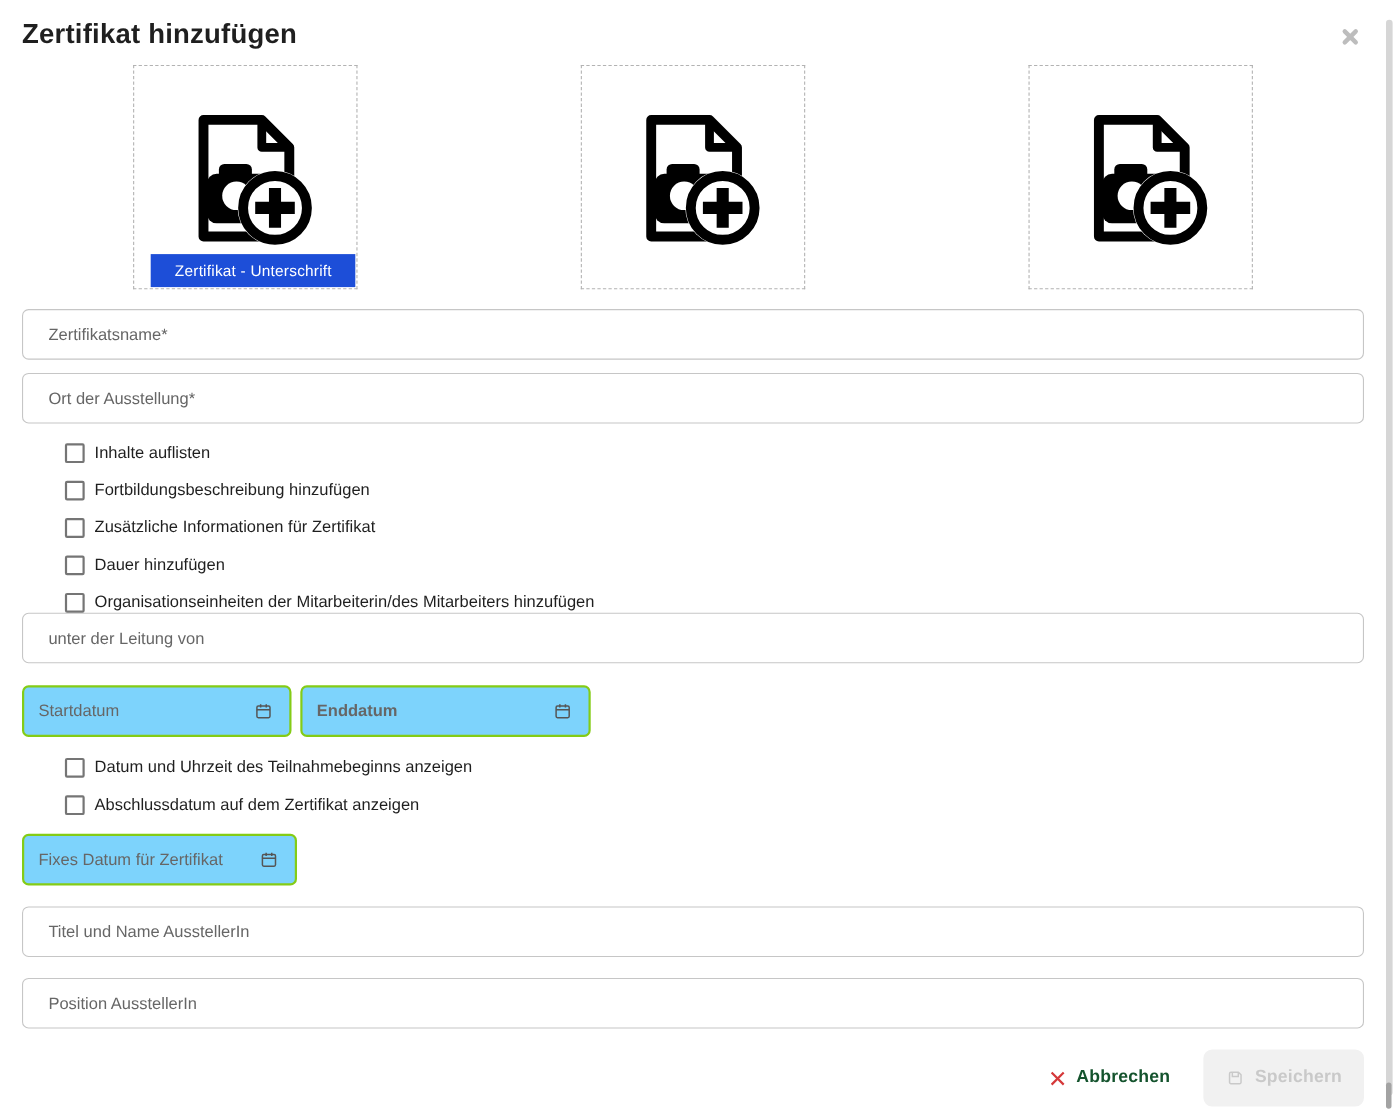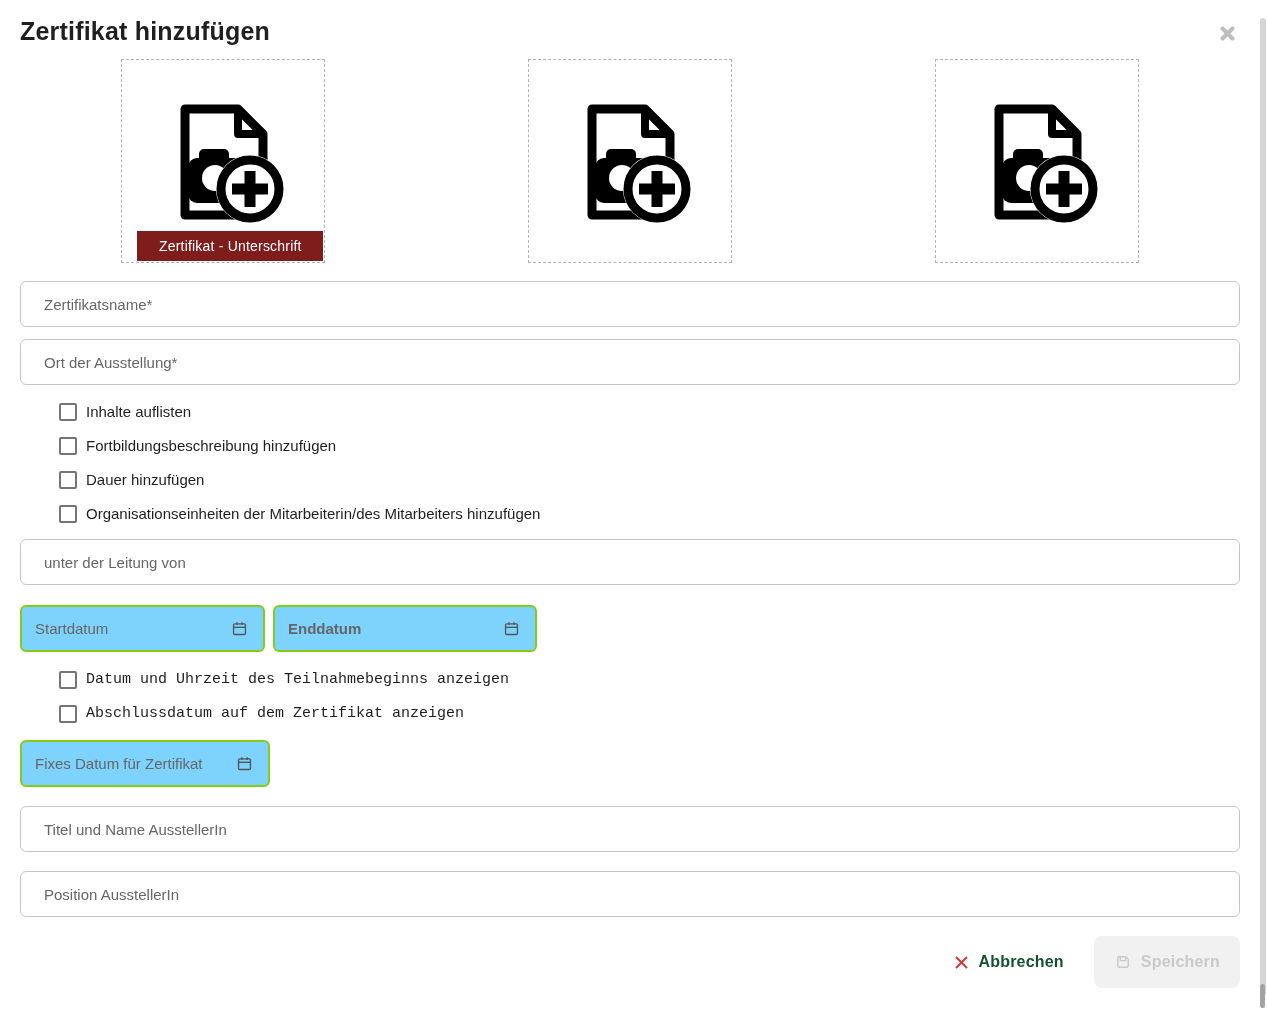--- a/index.html
+++ b/index.html
@@ -12,34 +12,34 @@
   
   .header-row { display: flex; justify-content: space-between; align-items: flex-start; }
   .dialog-title { font-size: 25px; font-weight: 700; line-height: 34px; color: #1f1f1f; letter-spacing: 0.2px; }
   .close-btn { margin-top: 10px; margin-right: 3px; cursor: pointer; line-height: 0; }
 
   
   .upload-row { display: flex; margin-top: 11px; }
   .upload-cell { flex: 1; display: flex; justify-content: center; }
   .tile { position: relative; width: 204px; height: 204px; border: 1px dashed #b3b3b3; background: #fff; cursor: pointer; }
   .tile-icon { position: absolute; left: 50%; top: 38px; transform: translateX(-50%); line-height: 0; }
-  .tile-label { position: absolute; left: 15px; right: 1px; bottom: 1px; height: 30px; background: #7f1d1d; color: #ffffff; font-size: 14px; display: flex; align-items: center; justify-content: center; letter-spacing: 0.2px; }
+  .tile-label { position: absolute; left: 15px; right: 1px; bottom: 1px; height: 30px; background: #1d4ed8; color: #ffffff; font-size: 14px; display: flex; align-items: center; justify-content: center; letter-spacing: 0.2px; }
 
   
   .text-field { display: block; width: 100%; height: 46px; border: 1px solid #c6c6c6; border-radius: 6px; padding: 0 23px; font-size: 15px; font-family: "Liberation Sans", sans-serif; color: #1f1f1f; background: #fff; outline: none; }
   .text-field::placeholder { color: #666666; opacity: 1; }
   .mt18 { margin-top: 18px; }
   .mt20 { margin-top: 12px; }
   .mt19 { margin-top: 19px; }
   .mt17 { margin-top: 17px; }
-  .mt16 { margin-top: 16px; }
+  .mt16 { }
 
   
   .cbx-group { margin-top: 18px; }
-  .cbx-group2 { margin-top: 19px; font-family: Liberation Mono, monospace; }
+  .cbx-group2 { margin-top: 19px; }
   .cbx-row { display: flex; align-items: center; gap: 9px; height: 18px; margin-bottom: 16px; cursor: pointer; padding-left: 39px; }
   .cbx-row:last-child { margin-bottom: 0; text-align: right; }
   .cbx-box { width: 18px; height: 18px; border: 2px solid #757575; border-radius: 2px; background: #fff; flex: 0 0 auto; }
   .cbx-label { font-size: 15px; color: #1f1f1f; line-height: 18px; }
 
   
   .date-row { display: flex; gap: 8px; margin-top: 20px; }
   .date-field { height: 47px; border: 2px solid #84cc16; border-radius: 6px; display: flex; align-items: center; justify-content: space-between; padding: 0 15px 0 13px; cursor: pointer; background: #7dd3fc; }
   .date-field .ph { font-size: 15px; color: #666666; }
   .w245 { width: 245px; }
@@ -133,20 +133,24 @@
       <div class="cbx-row">
         <span class="cbx-box"></span>
         <span class="cbx-label">Inhalte auflisten</span>
       </div>
       <div class="cbx-row">
         <span class="cbx-box"></span>
         <span class="cbx-label">Fortbildungsbeschreibung hinzufügen</span>
       </div>
       <div class="cbx-row">
         <span class="cbx-box"></span>
+        <span class="cbx-label">Zusätzliche Informationen für Zertifikat</span>
+      </div>
+      <div class="cbx-row">
+        <span class="cbx-box"></span>
         <span class="cbx-label">Dauer hinzufügen</span>
       </div>
       <div class="cbx-row">
         <span class="cbx-box"></span>
         <span class="cbx-label">Organisationseinheiten der Mitarbeiterin/des Mitarbeiters hinzufügen</span>
       </div>
     </div>
 
     <input class="text-field mt16" type="text" placeholder="unter der Leitung von" style="">
 

